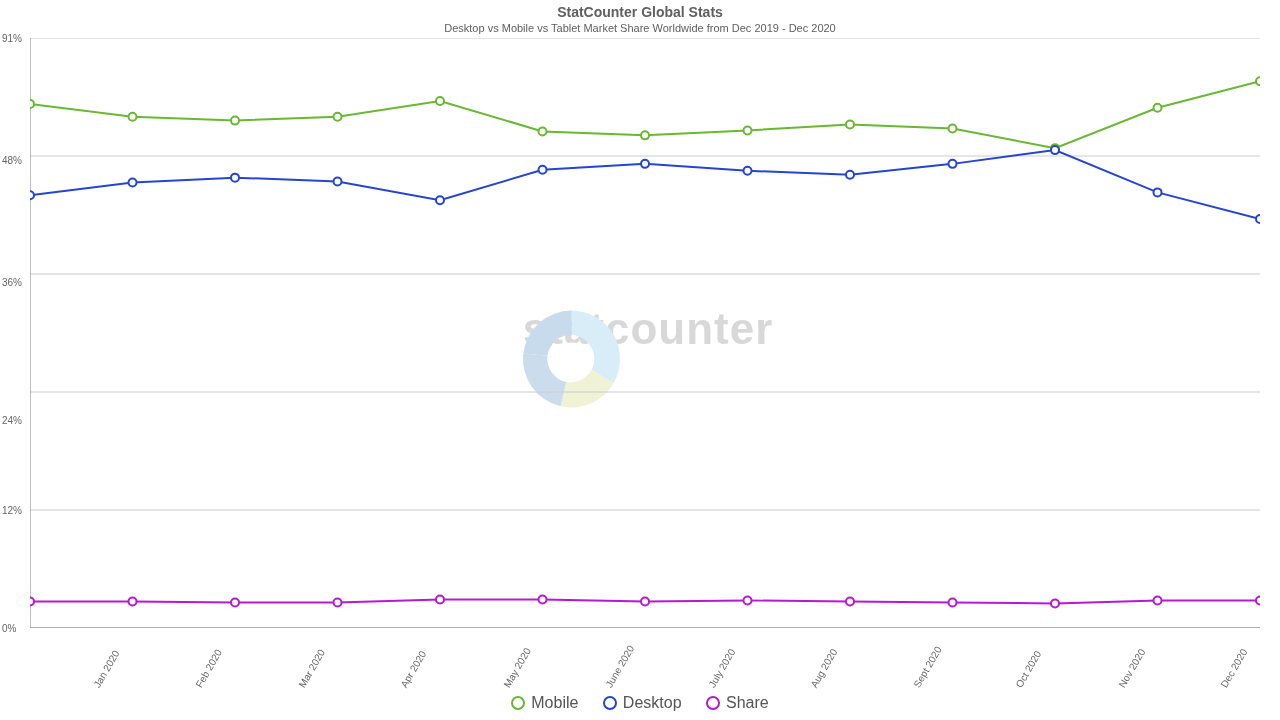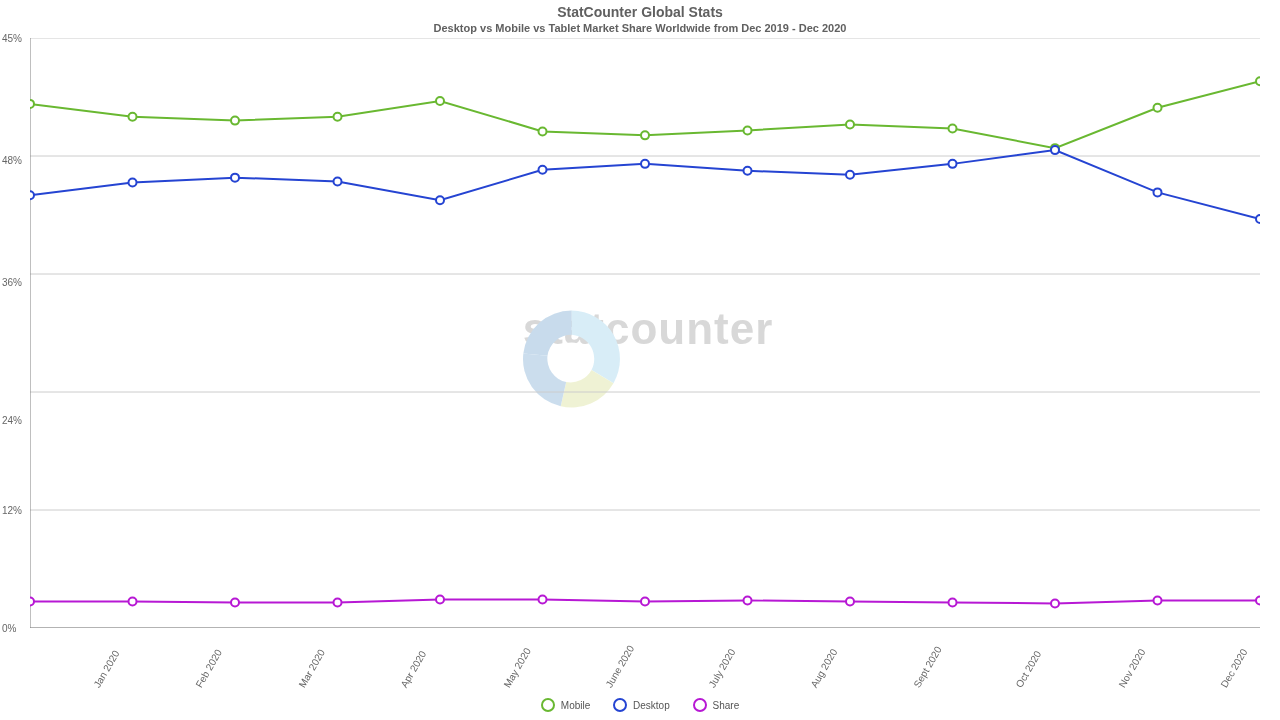--- a/index.html
+++ b/index.html
@@ -1,24 +1,24 @@
 <!DOCTYPE html>
 <html><head>
 <meta charset="utf-8">
 <style>
   html,body{margin:0;padding:0;width:1280px;height:720px;background:#fff;font-family:Verdana,Geneva,sans-serif;color:#5f5f5f;}
   .wrap{position:relative;width:1280px;height:720px;overflow:hidden;}
   .titles{text-align:center;padding-top:4px;}
   .title{font-size:14px;font-weight:bold;color:#606060;}
-  .subtitle{font-size:11px;font-weight:bold;color:#606060;margin-top:2px;}
+  .subtitle{font-size:11px;font-weight:normal;color:#606060;margin-top:2px;}
   .plot{position:absolute;left:30px;top:38px;width:1230px;height:590px;}
   .plot svg{position:absolute;left:0;top:0;}
   .ytick{position:absolute;left:-28px;font-size:10px;color:#666;transform:translateY(-50%);}
   .xtick{position:absolute;font-size:10px;color:#666;transform-origin:left top;transform:rotate(-60deg) translateY(4px);white-space:nowrap;}
-  .legend{position:absolute;left:0;right:0;bottom:6px;text-align:center;font-size:10px;color:#555;}
+  .legend{position:absolute;left:0;right:0;bottom:6px;text-align:center;font-size:16px;color:#555;}
   .legend .item{display:inline-flex;align-items:center;margin:0 10px;}
   .legend .dot{width:10px;height:10px;border-radius:50%;background:#fff;display:inline-block;margin-right:6px;border:2px solid #000;}
   .wm{position:absolute;left:50%;top:50%;transform:translate(-50%,-58%);display:flex;align-items:center;opacity:0.55;pointer-events:none;}
   .wm .txt{font-size:44px;font-weight:bold;color:#b9b9b9;letter-spacing:1px;margin-left:6px;}
   .wm svg{width:110px;height:110px;}
 </style>
 </head>
 <body>
 <div class="wrap">
 
@@ -105,21 +105,21 @@
         <circle cx="1025" cy="565.4166666666666" r="4" fill="#ffffff" stroke="#B718D4" stroke-width="2"></circle>
         <circle cx="1127.5" cy="562.4666666666667" r="4" fill="#ffffff" stroke="#B718D4" stroke-width="2"></circle>
         <circle cx="1230" cy="562.4666666666667" r="4" fill="#ffffff" stroke="#B718D4" stroke-width="2"></circle>
       </svg>
   <div id="yticks">
         <div class="ytick" style="top: 590px;">0%</div>
         <div class="ytick" style="top: 472px;">12%</div>
         <div class="ytick" style="top: 354px; margin-top: 28px;">24%</div>
         <div class="ytick" style="top: 244px;">36%</div>
         <div class="ytick" style="top: 122px;">48%</div>
-        <div class="ytick" style="top: 0px;">45%</div>
+        <div class="ytick" style="top: 0px;">91%</div>
       </div>
   <div id="xticks">
         <div class="xtick" style="left: 57.5px; top: 644px;">Jan 2020</div>
         <div class="xtick" style="left: 160px; top: 644px;">Feb 2020</div>
         <div class="xtick" style="left: 262.5px; top: 644px;">Mar 2020</div>
         <div class="xtick" style="left: 365px; top: 644px;">Apr 2020</div>
         <div class="xtick" style="left: 467.5px; top: 644px;">May 2020</div>
         <div class="xtick" style="left: 570px; top: 644px;">June 2020</div>
         <div class="xtick" style="left: 672.5px; top: 644px;">July 2020</div>
         <div class="xtick" style="left: 775px; top: 644px;">Aug 2020</div>

